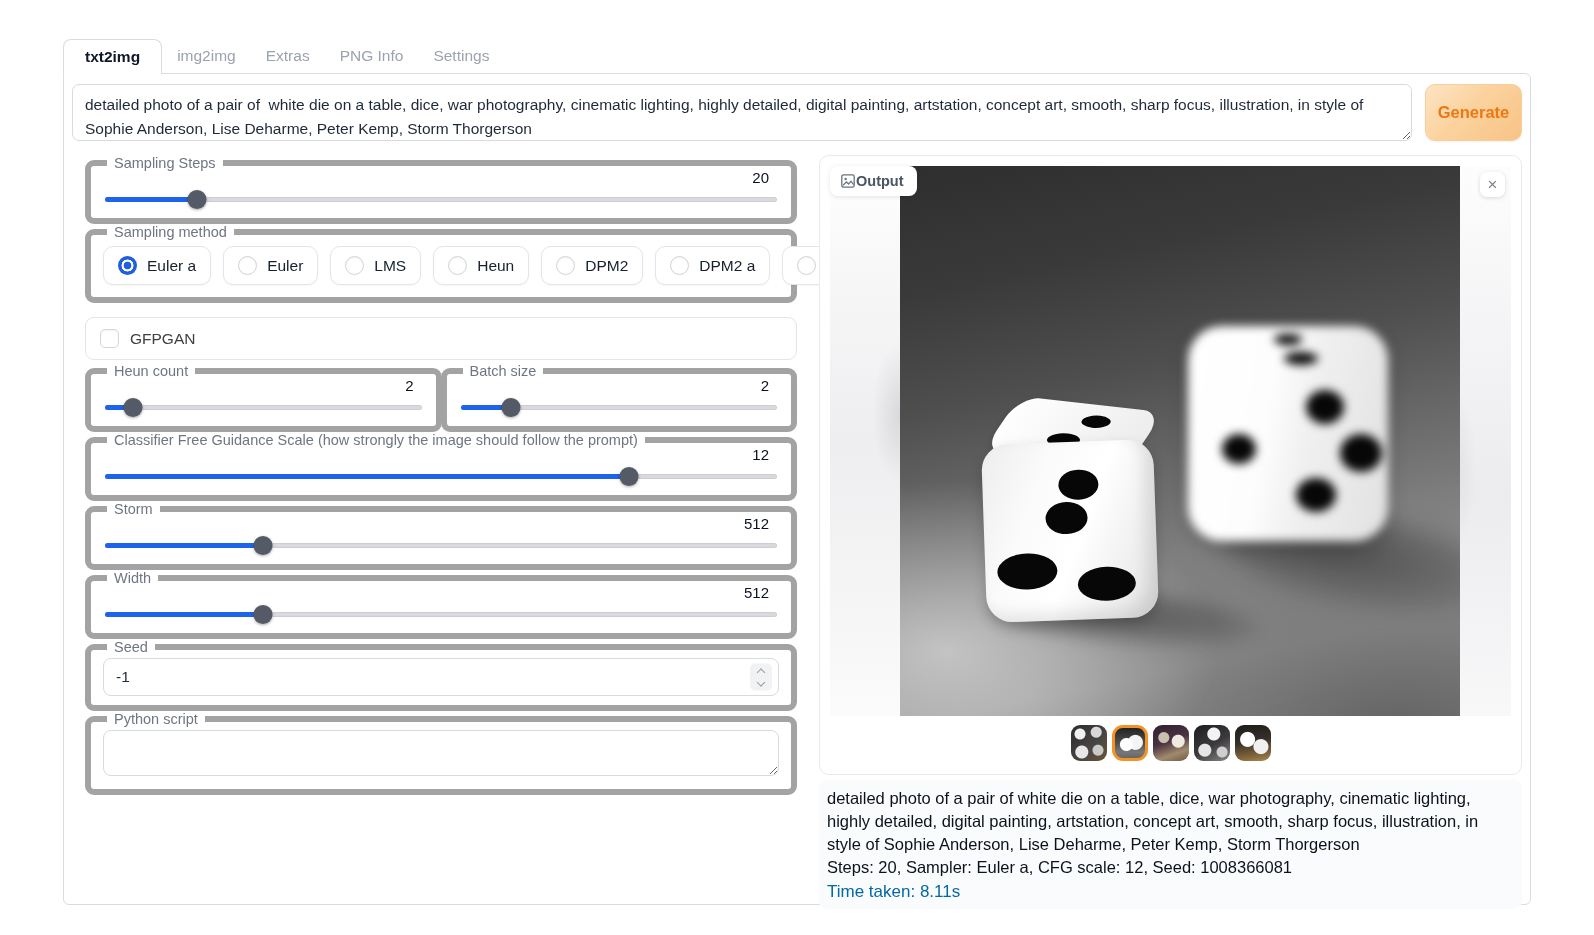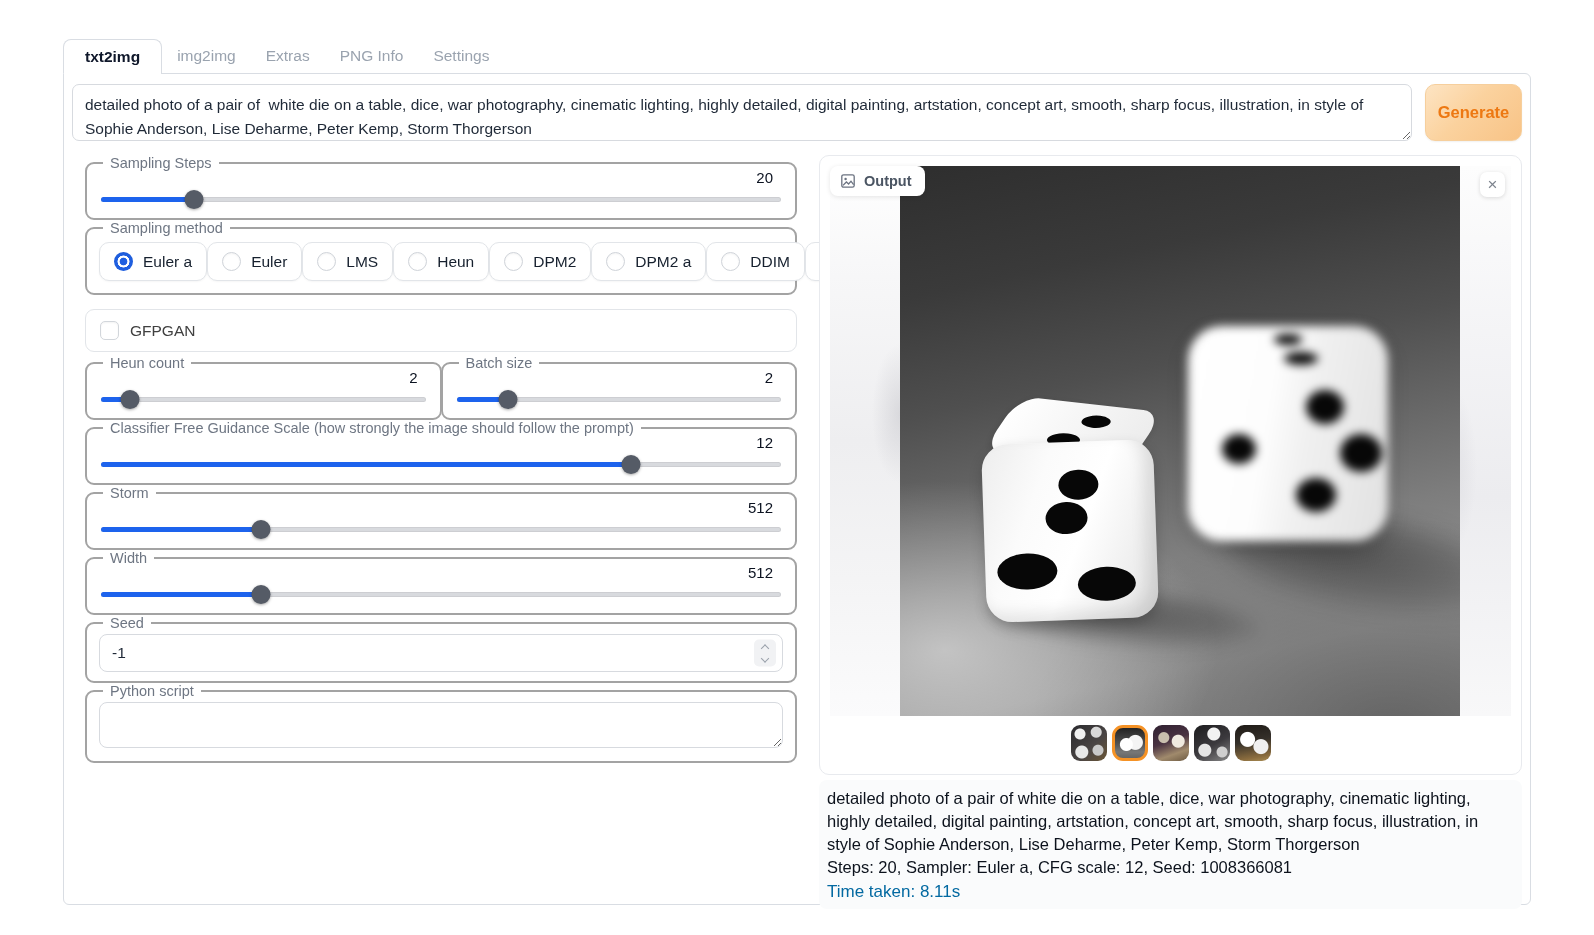--- a/index.html
+++ b/index.html
@@ -37,32 +37,32 @@
     background:linear-gradient(135deg,#fde4c3 0%,#fbd29e 45%,#f8c386 100%);
     color:#ed7812; font:700 16.5px "Liberation Sans",sans-serif; cursor:pointer;
     box-shadow:0 1px 2px rgba(0,0,0,.06);
   }
 
   .content-row { display:flex; margin-top:14px; }
   .left-col { width:712px; margin-left:13px; flex:none; }
   .right-col { flex:1; margin-left:22px; min-width:0; }
 
   
-  fieldset.box { border:2px solid #a3a3a3; border-radius:9px; margin:0; padding:0 12px 9px; background:#fff; min-inline-size:0; }
+  fieldset.box { border:6px solid #a3a3a3; border-radius:9px; margin:0; padding:0 12px 9px; background:#fff; min-inline-size:0; }
   legend { font-size:14.5px; color:#6e7683; padding:0 7px; margin-left:4px; }
   .mt14{margin-top:14px} .mt9{margin-top:9px} .mt7{margin-top:7px} .mt3{margin-top:3px}
 
   .val { text-align:right; font-size:15px; font-weight:500; color:#0b1220; margin:-2px 10px 3px 0; line-height:17px; }
   .slider { position:relative; height:20px; margin:0 2px; cursor:pointer; }
   .track { position:absolute; left:0; right:0; top:8px; height:5px; border-radius:3px; background:#d8dade; box-shadow:inset 0 0 0 1px rgba(0,0,0,.05); }
   .fill  { position:absolute; left:0; top:8px; height:5px; border-radius:3px; background:#1d63ed; }
   .sthumb{ position:absolute; top:1px; width:19px; height:19px; border-radius:50%; background:#555b66;
            transform:translateX(-50%); box-shadow:0 1px 3px rgba(0,0,0,.35); cursor:grab; }
 
-  .pills { display:flex; padding:6px 0 3px; }
+  .pills { display:flex; gap:12px; padding:6px 0 3px; }
   .pill  { display:flex; align-items:center; gap:10px; border:1px solid #e2e5e9; border-radius:10px;
            padding:9px 14px; background:#fff; box-shadow:0 1px 2px rgba(0,0,0,.04);
            font-size:15.5px; color:#16202e; cursor:pointer; white-space:nowrap; }
   .radio { width:19px; height:19px; border-radius:50%; border:1px solid #cfd3d9; background:#fff;
            box-shadow:inset 0 1px 2px rgba(0,0,0,.05); flex:none; }
   .radio.sel { border:none; background:radial-gradient(circle,#1f5fe0 0 3.5px,#ffffff 4.2px 5.8px,#1f5fe0 6.2px 100%); }
 
   .dualbox { display:flex; border:1px solid #e2e5e9; border-radius:9px; background:#fff; }
   .cbcell  { flex:1; display:flex; align-items:center; gap:11px; padding:11px 14px; cursor:pointer; }
   .cbcell + .cbcell { border-left:1px solid #e7e9ec; }
@@ -118,21 +118,21 @@
            background:linear-gradient(100deg,#ffffff 0%,#fdfdfd 40%,#f0f0f0 58%,#e1e1e1 100%);
            box-shadow:0 8px 18px rgba(0,0,0,.22); }
   .shadow { position:absolute; border-radius:50%; }
   .s1 { left:90px; top:424px; width:270px; height:56px; transform:rotate(5deg);
         background:radial-gradient(ellipse at 40% 45%, rgba(15,15,15,.5), rgba(30,30,30,.22) 55%, transparent 78%);
         filter:blur(8px); }
   .s2 { left:318px; top:352px; width:300px; height:92px; transform:rotate(12deg);
         background:radial-gradient(ellipse at 35% 40%, rgba(10,10,10,.42), rgba(25,25,25,.2) 55%, transparent 78%);
         filter:blur(12px); }
 
-  .out-label { position:absolute; left:0; top:0; z-index:3; display:flex; align-items:flex-start; gap:8px;
+  .out-label { position:absolute; left:0; top:0; z-index:3; display:flex; align-items:flex-start; gap:0;
     background:#fff; border-radius:8px; padding:7px 13px 7px 10px; font-size:14.5px; font-weight:700;
     color:#4b5563; box-shadow:0 1px 5px rgba(0,0,0,.10); }
   .close { position:absolute; right:6px; top:6px; z-index:3; width:25px; height:25px; border-radius:7px;
     background:#fff; display:flex; align-items:center; justify-content:center; color:#7c838d;
     font-size:17px; line-height:1; box-shadow:0 1px 4px rgba(0,0,0,.14); cursor:pointer; }
 
   .thumbs { height:42px; margin-top:6px; display:flex; align-items:center; justify-content:center; gap:5px; }
   .thumb { width:36px; height:36px; border-radius:9px; flex:none; cursor:pointer; }
   .thumb.sel { border:3px solid #f59225; border-radius:11px; }
   .t0 { background:

